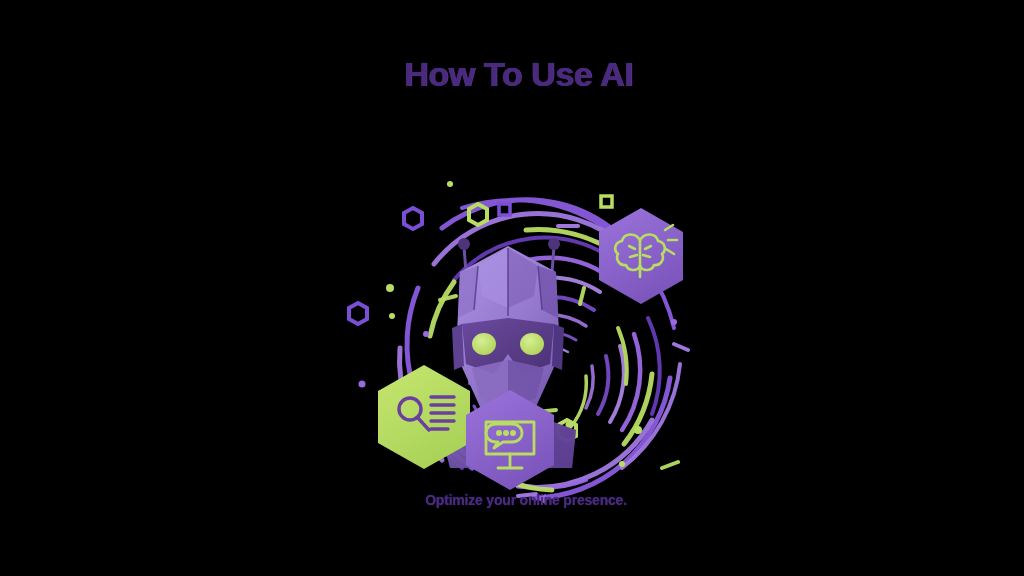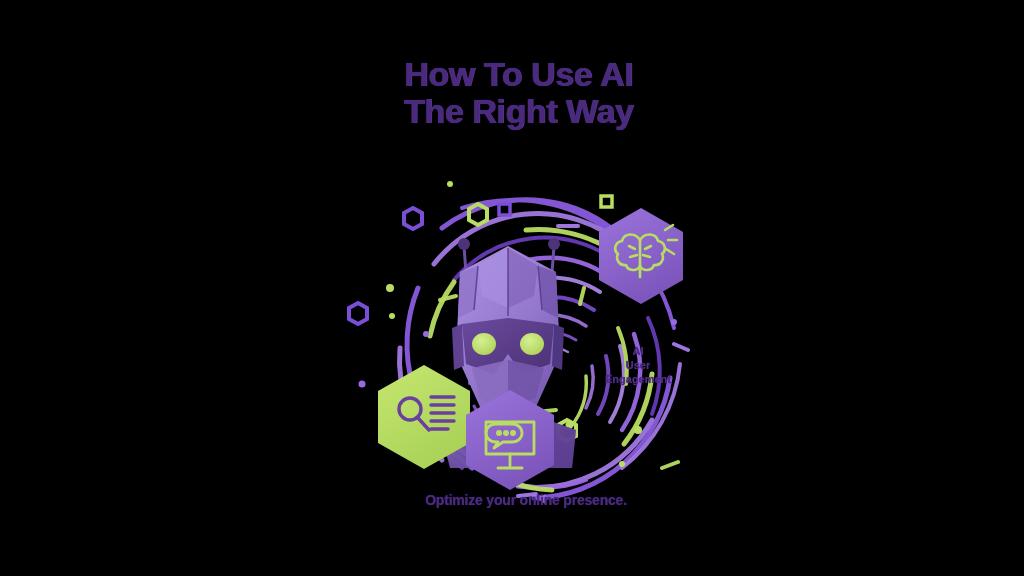--- a/index.html
+++ b/index.html
@@ -69,21 +69,20 @@
   }
   #caption span { display:block; }
 </style>
 </head>
 <body>
 
 <div id="stage">
 
   <div id="headline">
     <span class="ln">How To Use AI</span>
-    <span class="ln">The Right Way</span>
   </div>
 
   <div id="illo">
     <svg viewBox="0 0 380 325" xmlns="http://www.w3.org/2000/svg">
       <defs>
         <linearGradient id="gHexGreen" x1="0" y1="0" x2="0.6" y2="1">
           <stop offset="0" stop-color="#c6e671"></stop>
           <stop offset="1" stop-color="#a9d257"></stop>
         </linearGradient>
         <linearGradient id="gHexPurple" x1="0" y1="0" x2="0.5" y2="1">
@@ -305,21 +304,16 @@
           <path d="M 32 78 L 56 78"></path>
           <path d="M 30 34 c -6 0 -10 4 -10 9 c 0 5 4 9 10 9 l 2 0 l -4 6 l 9 -6 l 9 0 c 6 0 10 -4 10 -9 c 0 -5 -4 -9 -10 -9 z"></path>
           <circle cx="33" cy="43" r="1.6" fill="#b9dd62"></circle>
           <circle cx="40" cy="43" r="1.6" fill="#b9dd62"></circle>
           <circle cx="47" cy="43" r="1.6" fill="#b9dd62"></circle>
         </g>
       </g>
     </svg>
   </div>
 
-  <div id="caption">
-    <span>AI</span>
-    <span>User</span>
-    <span>Engagement</span>
-  </div>
 
   <div id="tagline">Optimize your online presence.</div>
 
 </div>
 
 </body></html>

